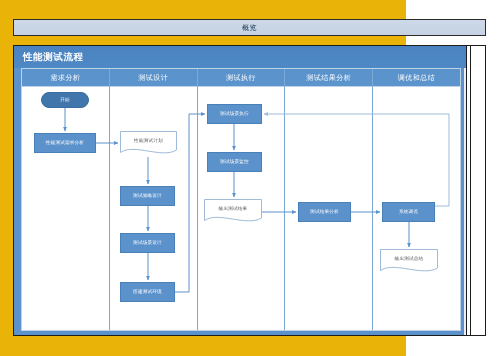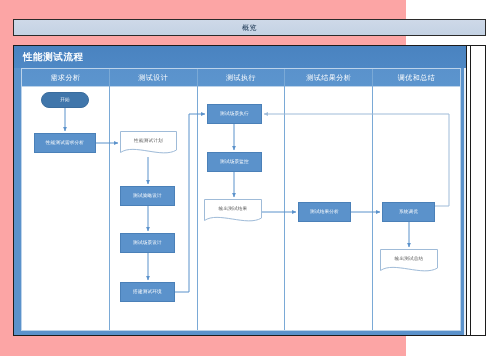--- a/index.html
+++ b/index.html
@@ -6,21 +6,21 @@
   html, body {
     margin: 0; padding: 0;
     width: 503px; height: 356px;
     background: #ffffff;
     font-family: "Liberation Sans", "DejaVu Sans", sans-serif;
     overflow: hidden;
   }
   #app {
     position: relative;
     width: 406px; height: 356px;
-    background: #fca5a5;
+    background: #eab308;
   }
 
   
   .tabstrip {
     position: absolute;
     left: 13px; top: 19px;
     width: 473px; height: 17px;
     background: linear-gradient(#ced9e8, #c4d2e4);
     border: 1px solid #2b2b2b;
     display: flex;

